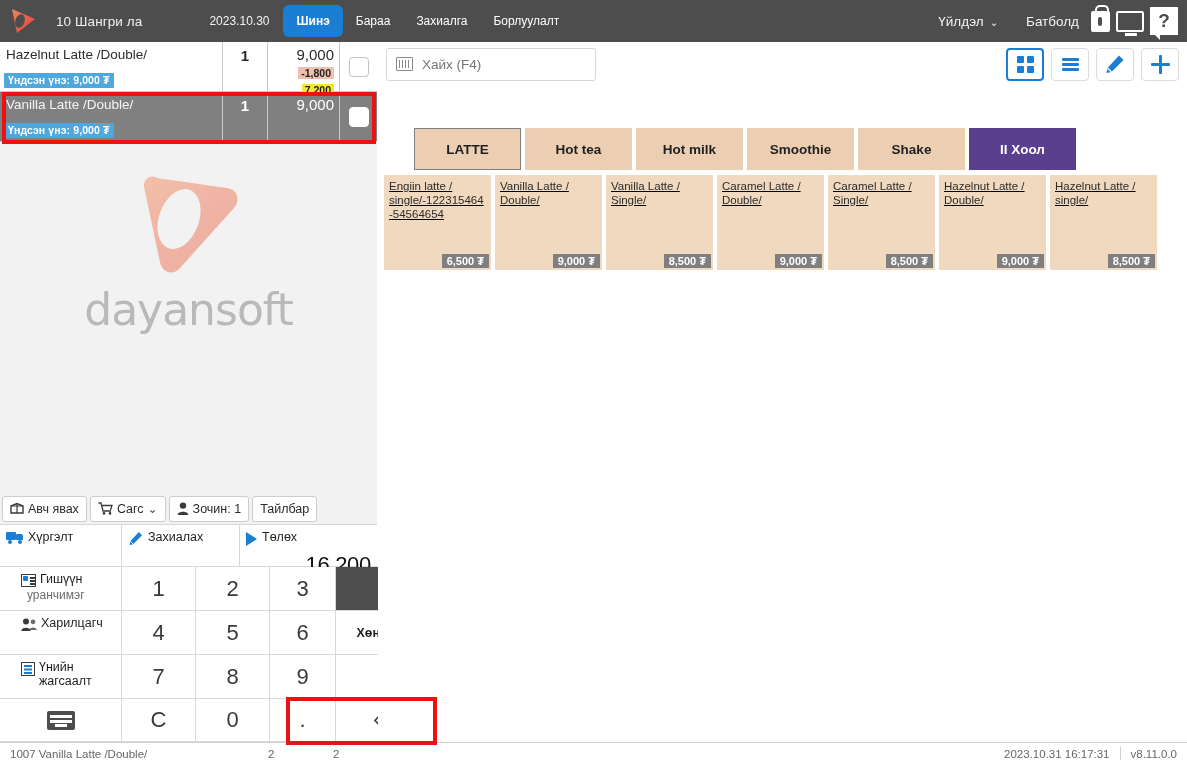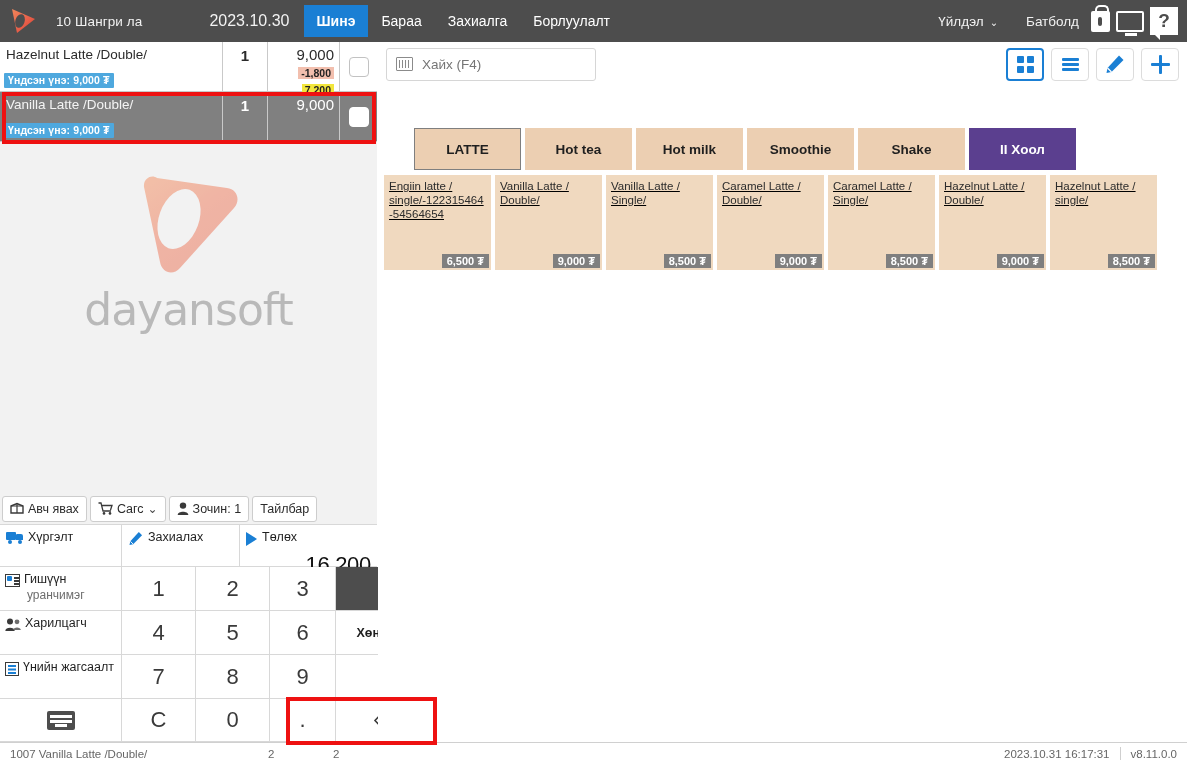--- a/index.html
+++ b/index.html
@@ -14,25 +14,25 @@
 
   
   .topbar {
     position: absolute; left:0; top:0; width:1187px; height:42px;
     background:#4d4d4d; display:flex; align-items:center; color:#fff;
   }
   .logo-wrap { width:46px; height:42px; display:flex; align-items:center; justify-content:center; }
   .logo-tri { position:relative; width:30px; height:30px; }
   .logo-tri svg { display:block; }
   .store-name { font-size:13.5px; color:#f2f2f2; margin-left:10px; letter-spacing:0.1px; }
-  .topbar-date { font-size:16px; color:#f2f2f2; margin-left:67px; }
+  .topbar-date { font-size:12px; color:#f2f2f2; margin-left:67px; }
   .topnav { display:flex; align-items:center; height:42px; margin-left:14px; }
   .topnav-item {
     height:32px; display:flex; align-items:center; padding:0 13px;
-    font-size:14px; color:#ffffff; cursor:pointer; white-space:nowrap;
+    font-size:12px; color:#ffffff; cursor:pointer; white-space:nowrap;border-radius:6px;
   }
   .topnav-item.active { background:#1a7fd4; font-weight:bold; }
   .topbar-right { margin-left:auto; display:flex; align-items:center; height:42px; padding-right:6px; }
   .topbar-right .tr-item { font-size:13.5px; color:#f2f2f2; display:flex; align-items:center; gap:6px; padding:0 8px; cursor:pointer; white-space:nowrap;margin-left:12px;}
   .chev { font-size:10px; position:relative; top:1px;}
   .icon-box { width:26px; height:26px; display:flex; align-items:center; justify-content:center; cursor:pointer; }
   .lock-ico { width:19px; height:21px; background:#fff; border-radius:2px; position:relative; }
   .lock-ico:before { content:""; position:absolute; left:4.5px; top:-6px; width:10px; height:10px; border:2.6px solid #fff; border-bottom:none; border-radius:5px 5px 0 0;}
   .lock-ico:after { content:""; position:absolute; left:7.5px; top:6px; width:4px; height:9px; background:#4d4d4d; border-radius:2px;}
   .mon-ico { width:28px; height:21px; border:2.5px solid #fff; border-radius:2px; position:relative;}
@@ -94,21 +94,21 @@
   .ico-pencil { width:15px; height:15px; flex:none; margin-top:1px;}
   .ico-play { width:0;height:0;border-left:11px solid #1a7fd4;border-top:7px solid transparent;
      border-bottom:7px solid transparent; flex:none; margin-top:2px;}
 
   
   .keypad { position:absolute; left:0; top:525px; width:377px; height:175px; display:grid;
     grid-template-columns:122px 74px 74px 66px 107px; grid-template-rows:44px 44px 44px 43px;
     background:#fff;}
   .kp { border-right:1px solid #d8d8d8; border-bottom:1px solid #d8d8d8; display:flex; align-items:center;
     justify-content:center; font-size:22px; color:#3a3a3a; cursor:pointer; background:#fff; position:relative;}
-  .kp.side { justify-content:flex-start; padding-left:5px; font-size:12.5px; color:#1f1f1f; align-items:flex-start;
+  .kp.side { justify-content:flex-start; padding-left:21px; font-size:12.5px; color:#1f1f1f; align-items:flex-start;
     padding-top:5px; flex-direction:row; gap:4px;}
   .kp.side .sub { position:absolute; left:27px; top:21px; font-size:12px; color:#6d6d6d;}
   .kp.fn { font-size:12.5px; font-weight:bold; color:#1f1f1f; border-right:none;}
   .kp.fn.dark { background:#4d4d4d; color:#fff; }
   .kbd-ico { width:28px; height:19px; background:#4d4d4d; border-radius:2px; position:relative;}
   .kbd-ico:before { content:""; position:absolute; left:3px; top:4px; width:22px; height:3px; background:#fff;
      box-shadow:0 5px 0 #fff;}
   .kbd-ico:after { content:""; position:absolute; left:8px; top:13px; width:12px; height:3px; background:#fff;}
   .bs-ico { width:34px; height:23px; position:relative;}
   .member-ico { width:15px; height:13px; border:1.6px solid #3a3a3a; background:#fff; position:relative; flex:none; margin-top:2px;}

